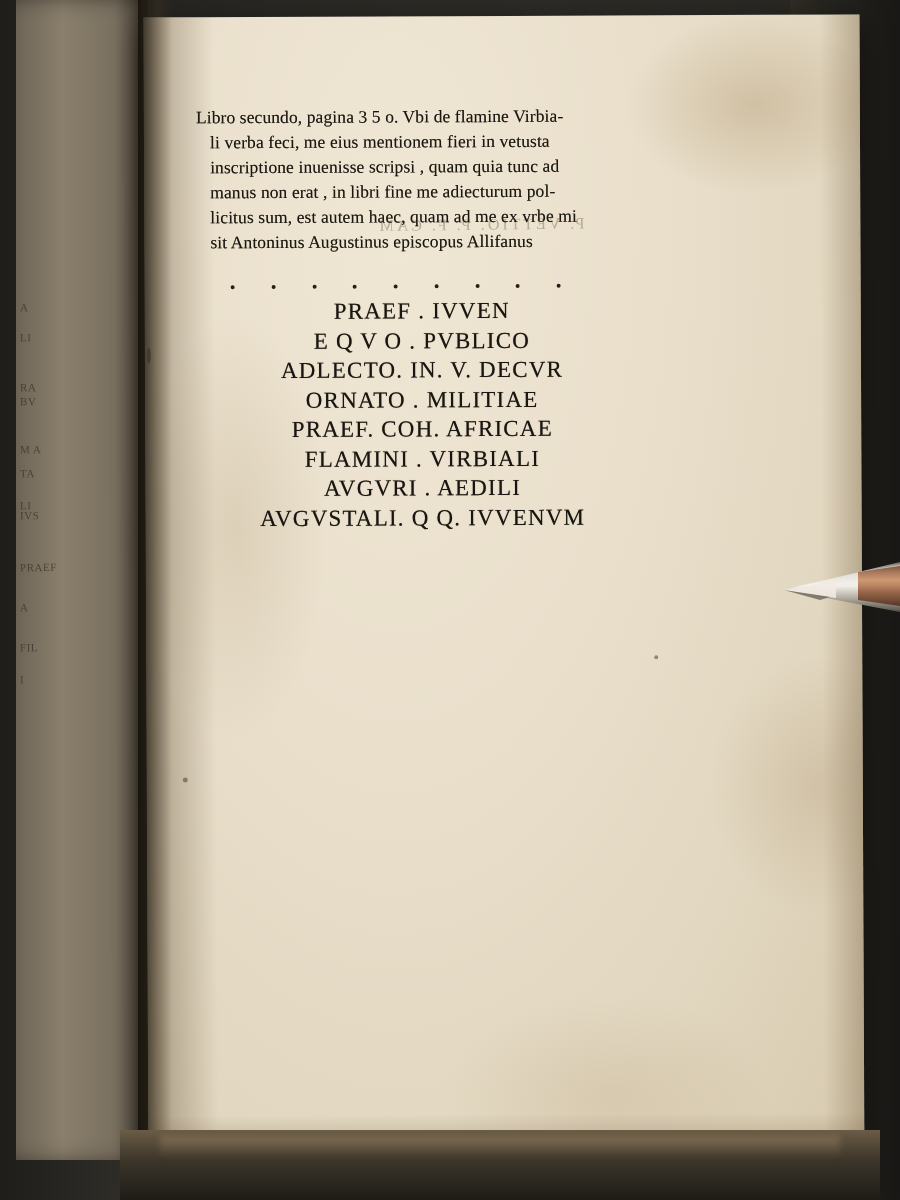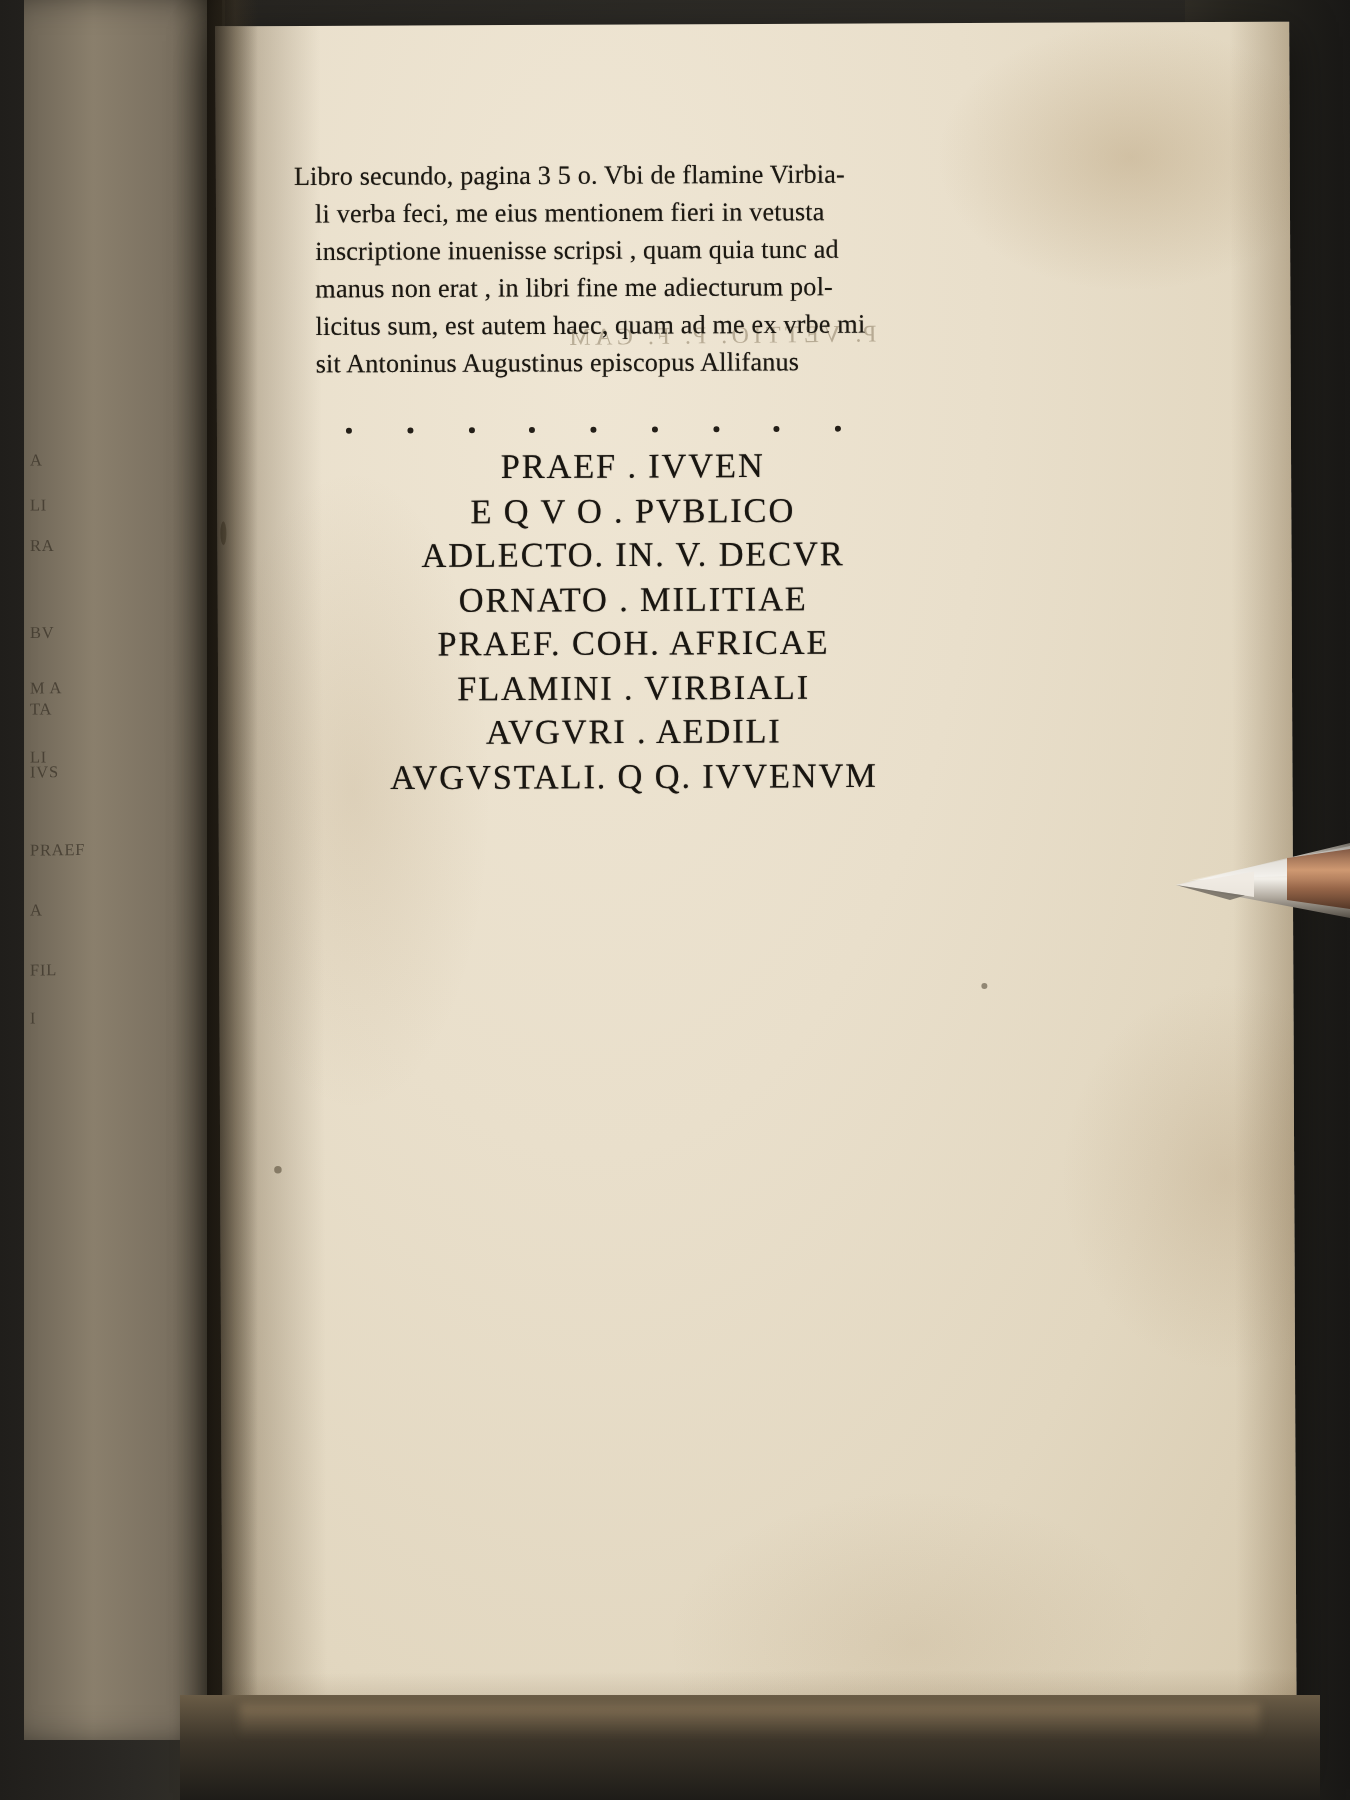--- a/index.html
+++ b/index.html
@@ -216,23 +216,23 @@
 <body>
 
 <div id="scene">
 
   <div class="bg-left"></div>
   <div class="bg-right"></div>
 
   <div class="verso">
     <div class="verso-text" style="top:300px">A</div>
     <div class="verso-text" style="top:330px">LI</div>
-    <div class="verso-text" style="top:357px">RA</div>
-    <div class="verso-text" style="top:415px">BV</div>
-    <div class="verso-text" style="top:452px">M A</div>
+    <div class="verso-text" style="top:380px">RA</div>
+    <div class="verso-text" style="top:394px">BV</div>
+    <div class="verso-text" style="top:442px">M A</div>
     <div class="verso-text" style="top:466px">TA</div>
     <div class="verso-text" style="top:498px">LI</div>
     <div class="verso-text" style="top:508px">IVS</div>
     <div class="verso-text" style="top:560px">PRAEF</div>
     <div class="verso-text" style="top:600px">A</div>
     <div class="verso-text" style="top:640px">FIL</div>
     <div class="verso-text" style="top:672px">I</div>
   </div>
 
   <div class="gutter"></div>

